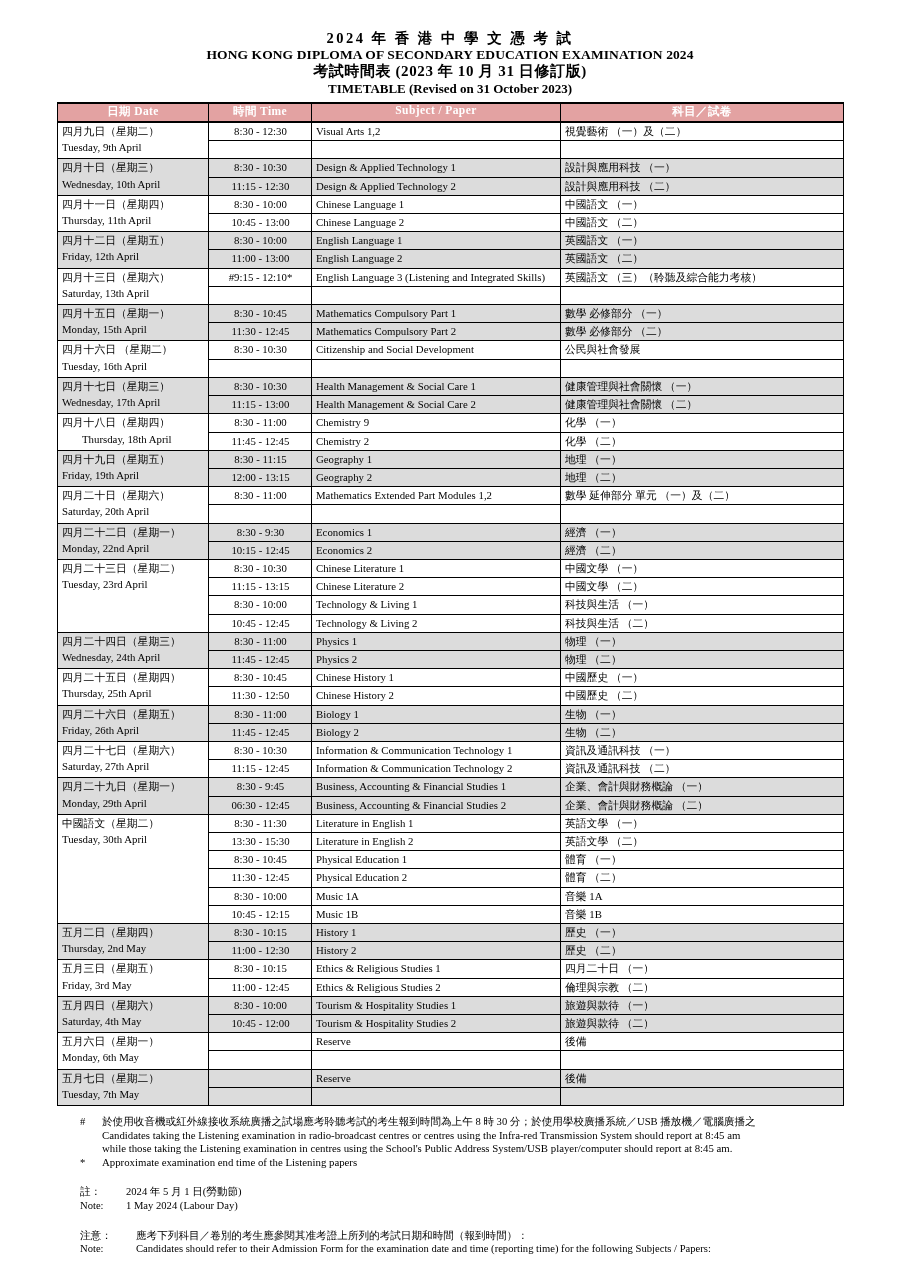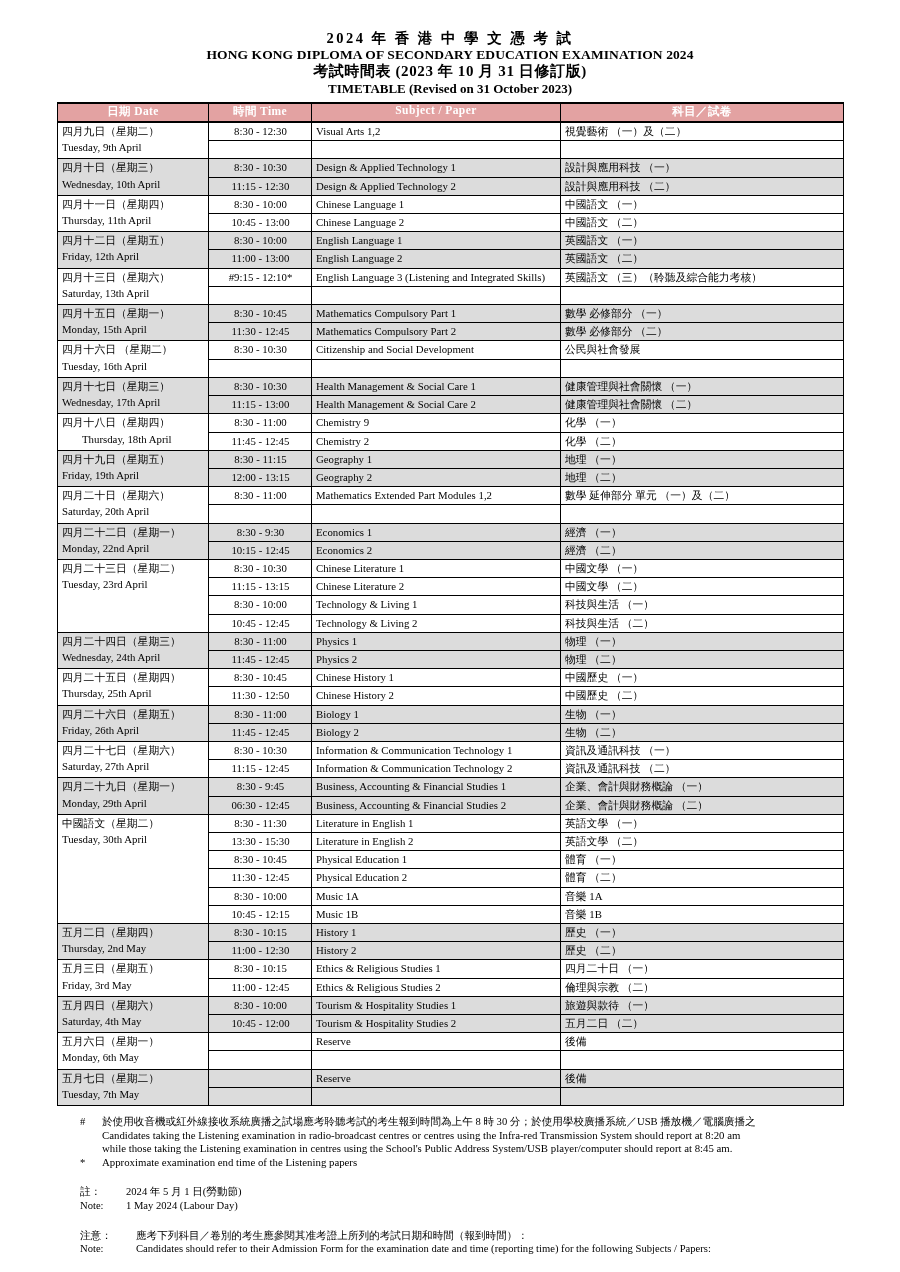--- a/index.html
+++ b/index.html
@@ -780,21 +780,21 @@
           </td>
         </tr>
         <tr class="shaded">
           <td style="border-top: none;">
             <div class="cell center">10:45 - 12:00</div>
           </td>
           <td style="border-top: none;">
             <div class="cell">Tourism &amp; Hospitality Studies 2</div>
           </td>
           <td style="border-top: none;">
-            <div class="cell zh">五月二日 （二）</div>
+            <div class="cell zh">旅遊與款待 （二）</div>
           </td>
         </tr>
         <tr class="weekstart">
           <td rowspan="2">
             <div class="cell zh">五月六日（星期一）</div>
             <div class="cell" style="padding-top: 0px;">Monday, 6th May</div>
           </td>
           <td class="nb-b">
             <div class="cell center">&nbsp;</div>
           </td>
@@ -844,21 +844,21 @@
         </tr>
       </tbody>
   </table>
 
   <div class="notes">
 
     <div class="note-row">
       <div class="note-mark">#</div>
       <div class="note-body">
         <div>於使用收音機或紅外線接收系統廣播之試場應考聆聽考試的考生報到時間為上午 8 時 30 分；於使用學校廣播系統／USB 播放機／電腦廣播之</div>
-        <div class="en">Candidates taking the Listening examination in radio-broadcast centres or centres using the Infra-red Transmission System should report at 8:20 am</div>
+        <div class="en">Candidates taking the Listening examination in radio-broadcast centres or centres using the Infra-red Transmission System should report at 8:45 am</div>
         <div class="en">while those taking the Listening examination in centres using the School's Public Address System/USB player/computer should report at 8:45 am.</div>
       </div>
     </div>
 
     <div class="note-row">
       <div class="note-mark">*</div>
       <div class="note-body">
         <div class="en">Approximate examination end time of the Listening papers</div>
       </div>
     </div>

